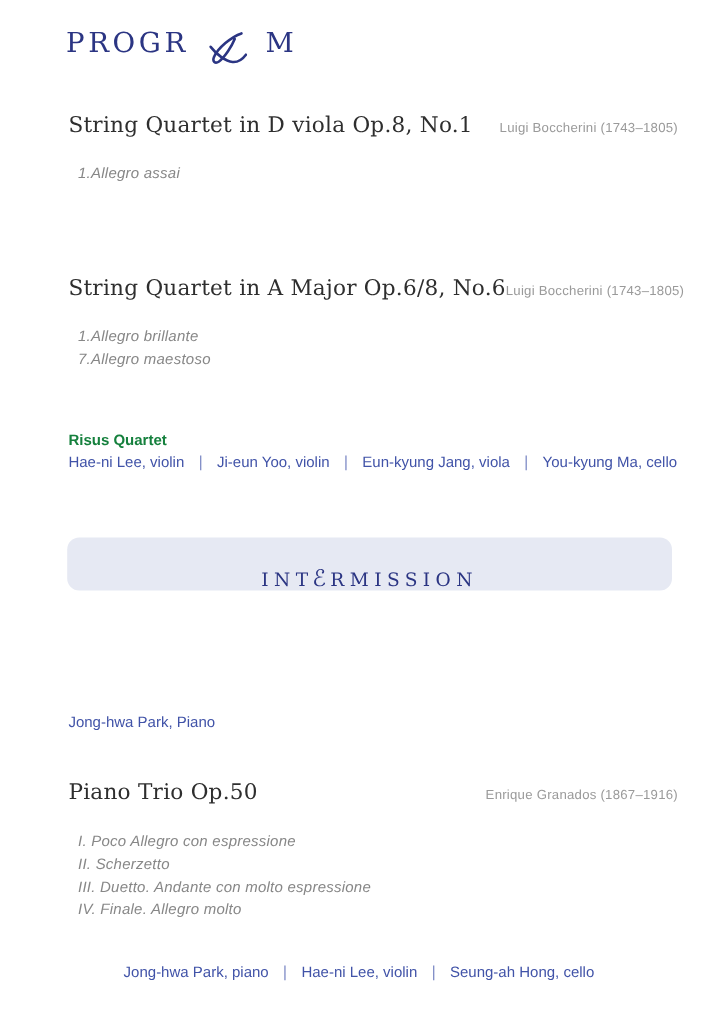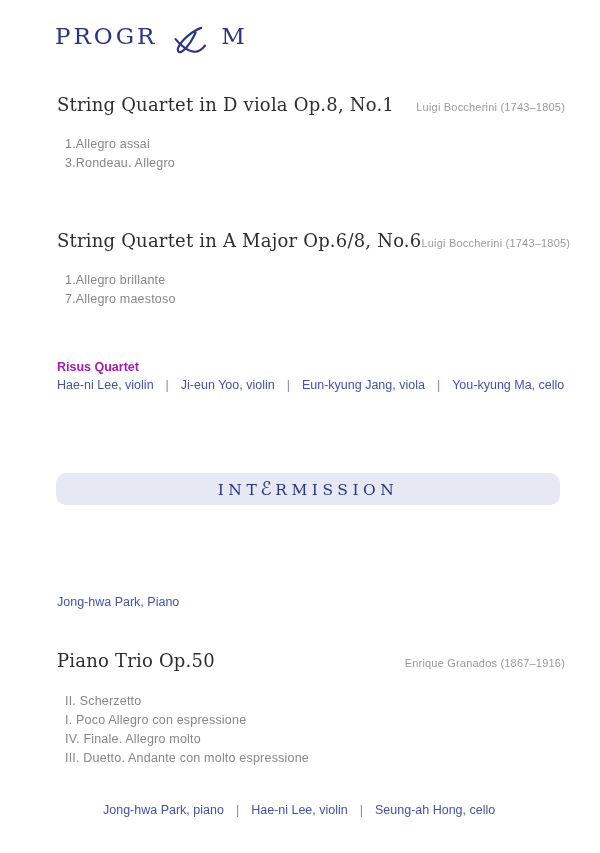--- a/index.html
+++ b/index.html
@@ -59,29 +59,30 @@
   }
 
   
   .movements {
     position: absolute;
     left: 65px;
     font-size: 12.5px;
     line-height: 19px;
     color: #878787;
     letter-spacing: 0.2px;
+    font-style: italic;
   }
 
   
   .ensemble {
     position: absolute;
     left: 57px;
     font-size: 12.5px;
     font-weight: bold;
-    color: #a21caf;
+    color: #15803d;
   }
   .performers {
     position: absolute;
     left: 57px;
     font-size: 12.5px;
     color: #4153a8;
     white-space: nowrap;
   }
   .performers .sep {
     display: inline-block;
@@ -89,27 +90,26 @@
     color: #7a87c4;
     transform: scaleY(1.05);
   }
 
   
   .intermission {
     position: absolute;
     left: 56px;
     top: 448px;
     width: 504px;
-    height: 32px;
+    height: 44px;
     background: #e6e9f3;
     border-radius: 10px;
     display: flex;
-    align-items: center;
+    align-items: flex-end;
     justify-content: center;
-    margin-top: 25px;
   }
   .intermission-label {
     font-family: "DejaVu Serif", serif;
     font-size: 15.5px;
     letter-spacing: 4.5px;
     color: #2b3583;
     display: flex;
     align-items: baseline;
   }
   .script-e {
@@ -145,21 +145,20 @@
     </svg>
     <span>M</span>
   </h1>
 
   <div class="piece-row" id="piece-row-1">
     <span class="piece-title">String Quartet in D viola Op.8, No.1</span>
     <span class="composer">Luigi Boccherini (1743–1805)</span>
   </div>
   <div class="movements" id="movements-1">
     <div>1.Allegro assai</div>
-    <div>3.Rondeau. Allegro</div>
   </div>
 
   <div class="piece-row" id="piece-row-2">
     <span class="piece-title">String Quartet in A Major Op.6/8, No.6</span>
     <span class="composer">Luigi Boccherini (1743–1805)</span>
   </div>
   <div class="movements" id="movements-2">
     <div>1.Allegro brillante</div>
     <div>7.Allegro maestoso</div>
   </div>
@@ -179,23 +178,23 @@
 
   <div class="performers" id="performer-solo">
     <span>Jong-hwa Park, Piano</span>
   </div>
 
   <div class="piece-row" id="piece-row-4">
     <span class="piece-title">Piano Trio Op.50</span>
     <span class="composer">Enrique Granados (1867–1916)</span>
   </div>
   <div class="movements" id="movements-3">
+    <div>I. Poco Allegro con espressione</div>
     <div>II. Scherzetto</div>
-    <div>I. Poco Allegro con espressione</div>
+    <div>III. Duetto. Andante con molto espressione</div>
     <div>IV. Finale. Allegro molto</div>
-    <div>III. Duetto. Andante con molto espressione</div>
   </div>
 
   <div class="performers" id="performers-2">
     <span>Jong-hwa Park, piano</span><span class="sep">|</span><span>Hae-ni Lee, violin</span><span class="sep">|</span><span>Seung-ah Hong, cello</span>
   </div>
 
 </div>
 
 </body></html>

